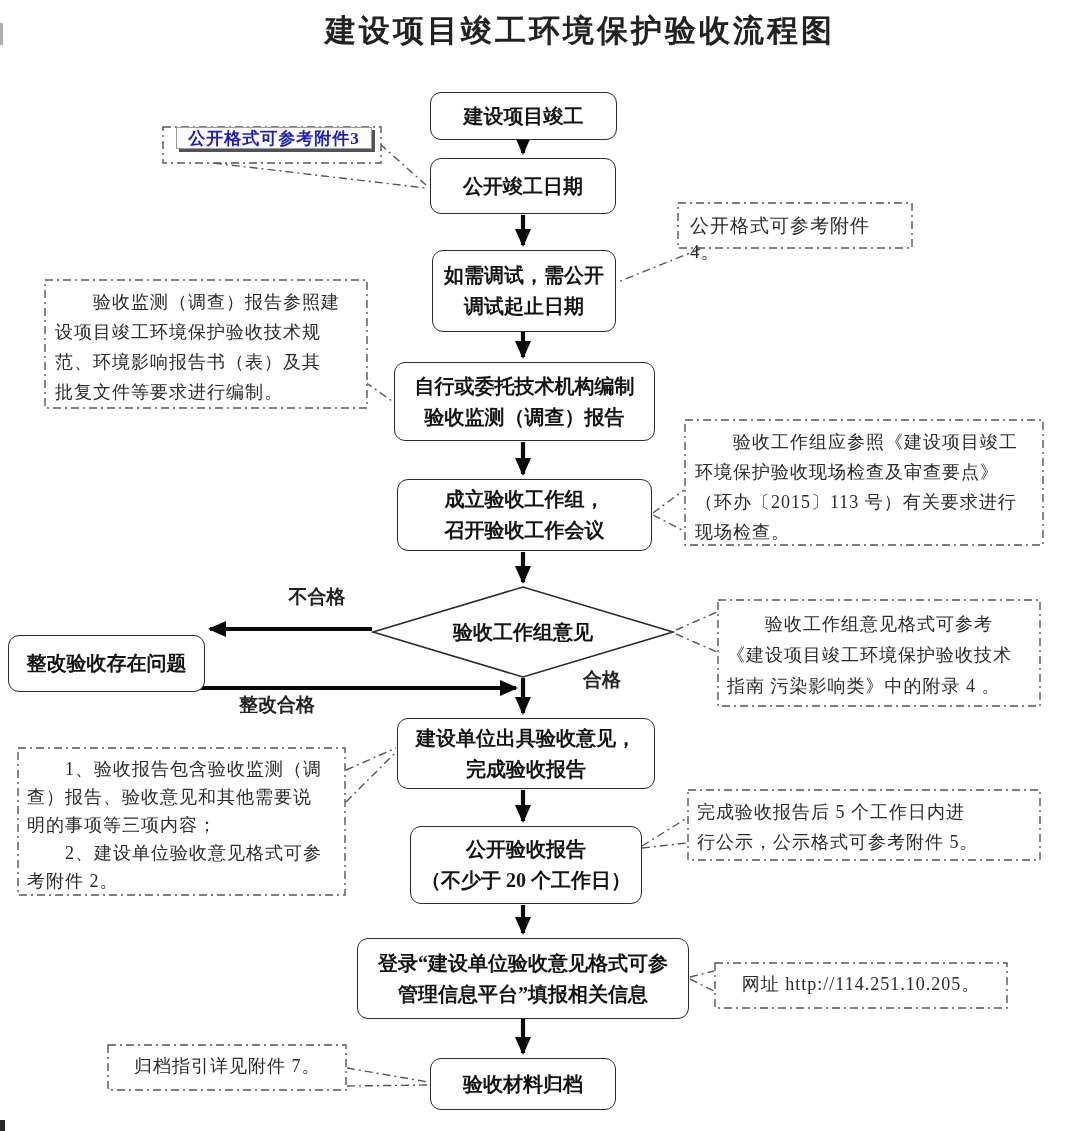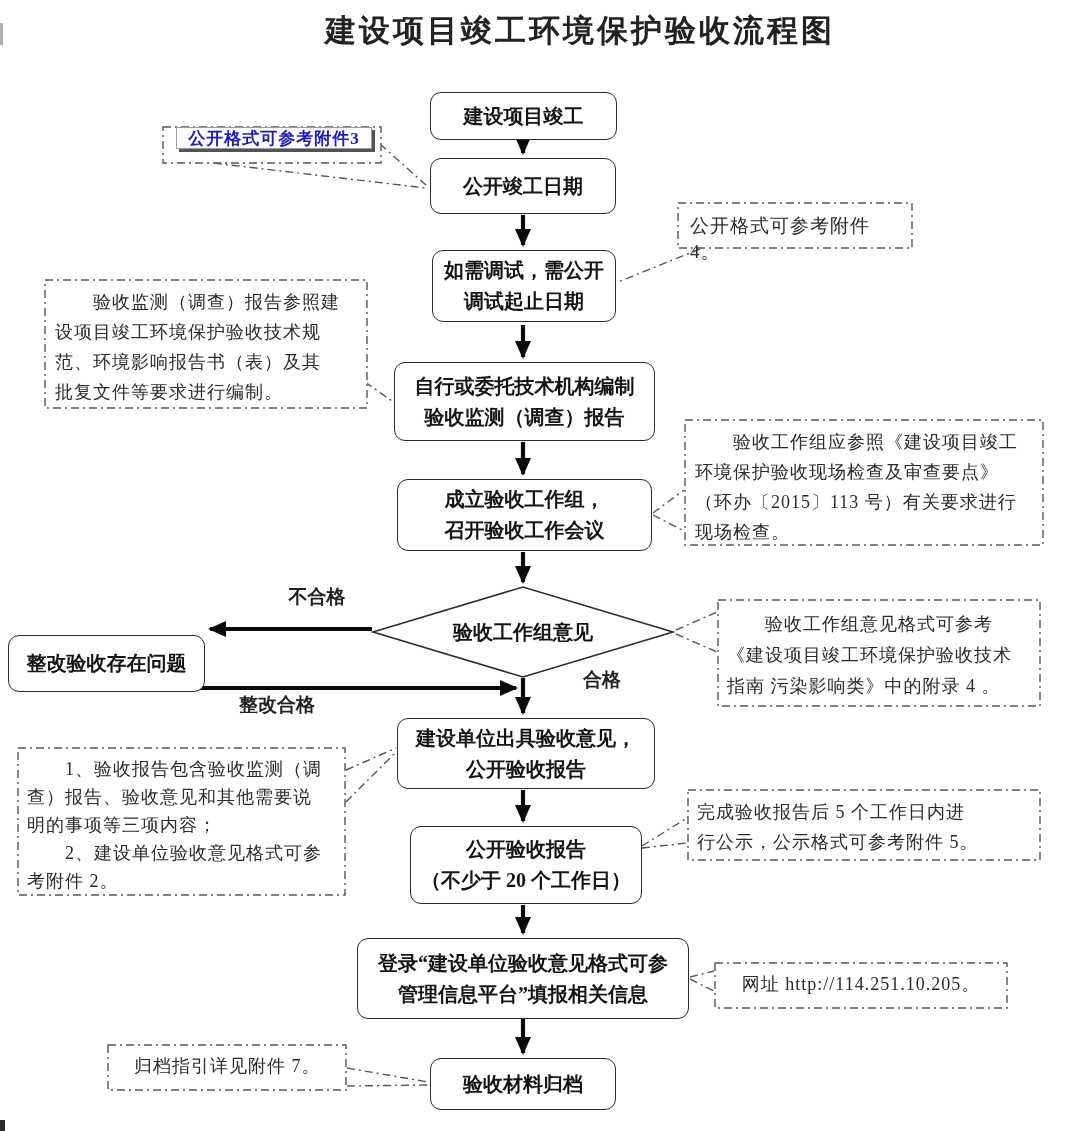--- a/index.html
+++ b/index.html
@@ -93,29 +93,29 @@
       <rect x="688" y="790" width="352" height="70"></rect>
       <rect x="715" y="963" width="292" height="45"></rect>
       <rect x="108" y="1045" width="238" height="45"></rect>
     </g>
   </svg>
 
   <div class="page-title">建设项目竣工环境保护验收流程图</div>
 
   <div class="fbox" style="left:430px;top:92px;width:187px;height:48px;">建设项目竣工</div>
   <div class="fbox" style="left:430px;top:158px;width:186px;height:56px;">公开竣工日期</div>
-  <div class="fbox" style="left:432px;top:250px;width:184px;height:72px;">如需调试，需公开
+  <div class="fbox" style="left:432px;top:250px;width:184px;height:82px;">如需调试，需公开
 调试起止日期</div>
   <div class="fbox" style="left:394px;top:362px;width:261px;height:79px;">自行或委托技术机构编制
 验收监测（调查）报告</div>
   <div class="fbox" style="left:397px;top:479px;width:255px;height:72px;">成立验收工作组，
 召开验收工作会议</div>
   <div class="fbox" style="left:8px;top:635px;width:197px;height:57px;">整改验收存在问题</div>
   <div class="fbox" style="left:397px;top:718px;width:258px;height:71px;">建设单位出具验收意见，
-公开验收报告</div>
+完成验收报告</div>
   <div class="fbox" style="left:410px;top:826px;width:232px;height:78px;">公开验收报告
 （不少于 20 个工作日）</div>
   <div class="fbox" style="left:357px;top:938px;width:332px;height:81px;">登录“建设单位验收意见格式可参
 管理信息平台”填报相关信息</div>
   <div class="fbox" style="left:430px;top:1058px;width:186px;height:52px;">验收材料归档</div>
 
   <div class="diamond-label" style="left:398px;top:617px;width:250px;height:30px;">验收工作组意见</div>
 
   <div class="edge-label" style="left:272px;top:584px;width:90px;">不合格</div>
   <div class="edge-label" style="left:570px;top:667px;width:64px;">合格</div>

